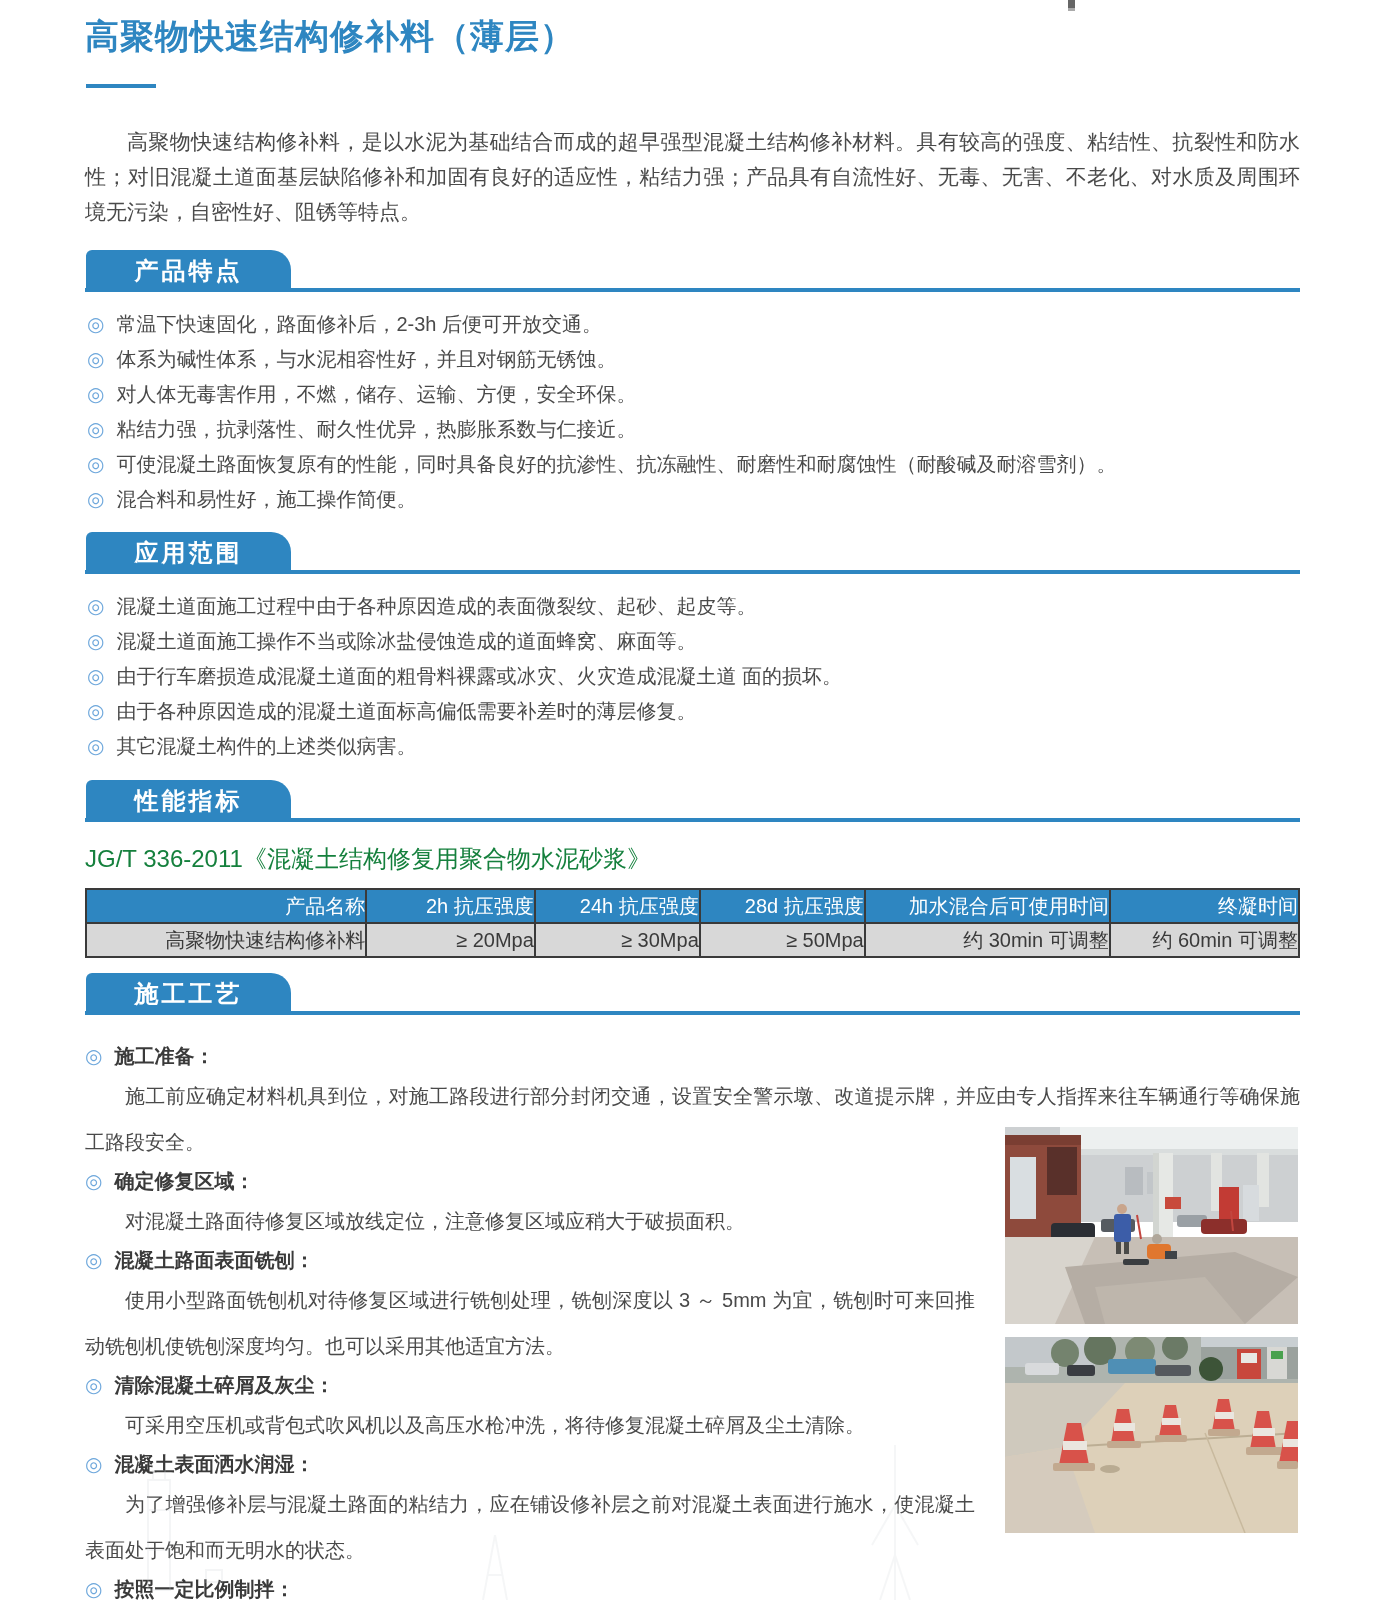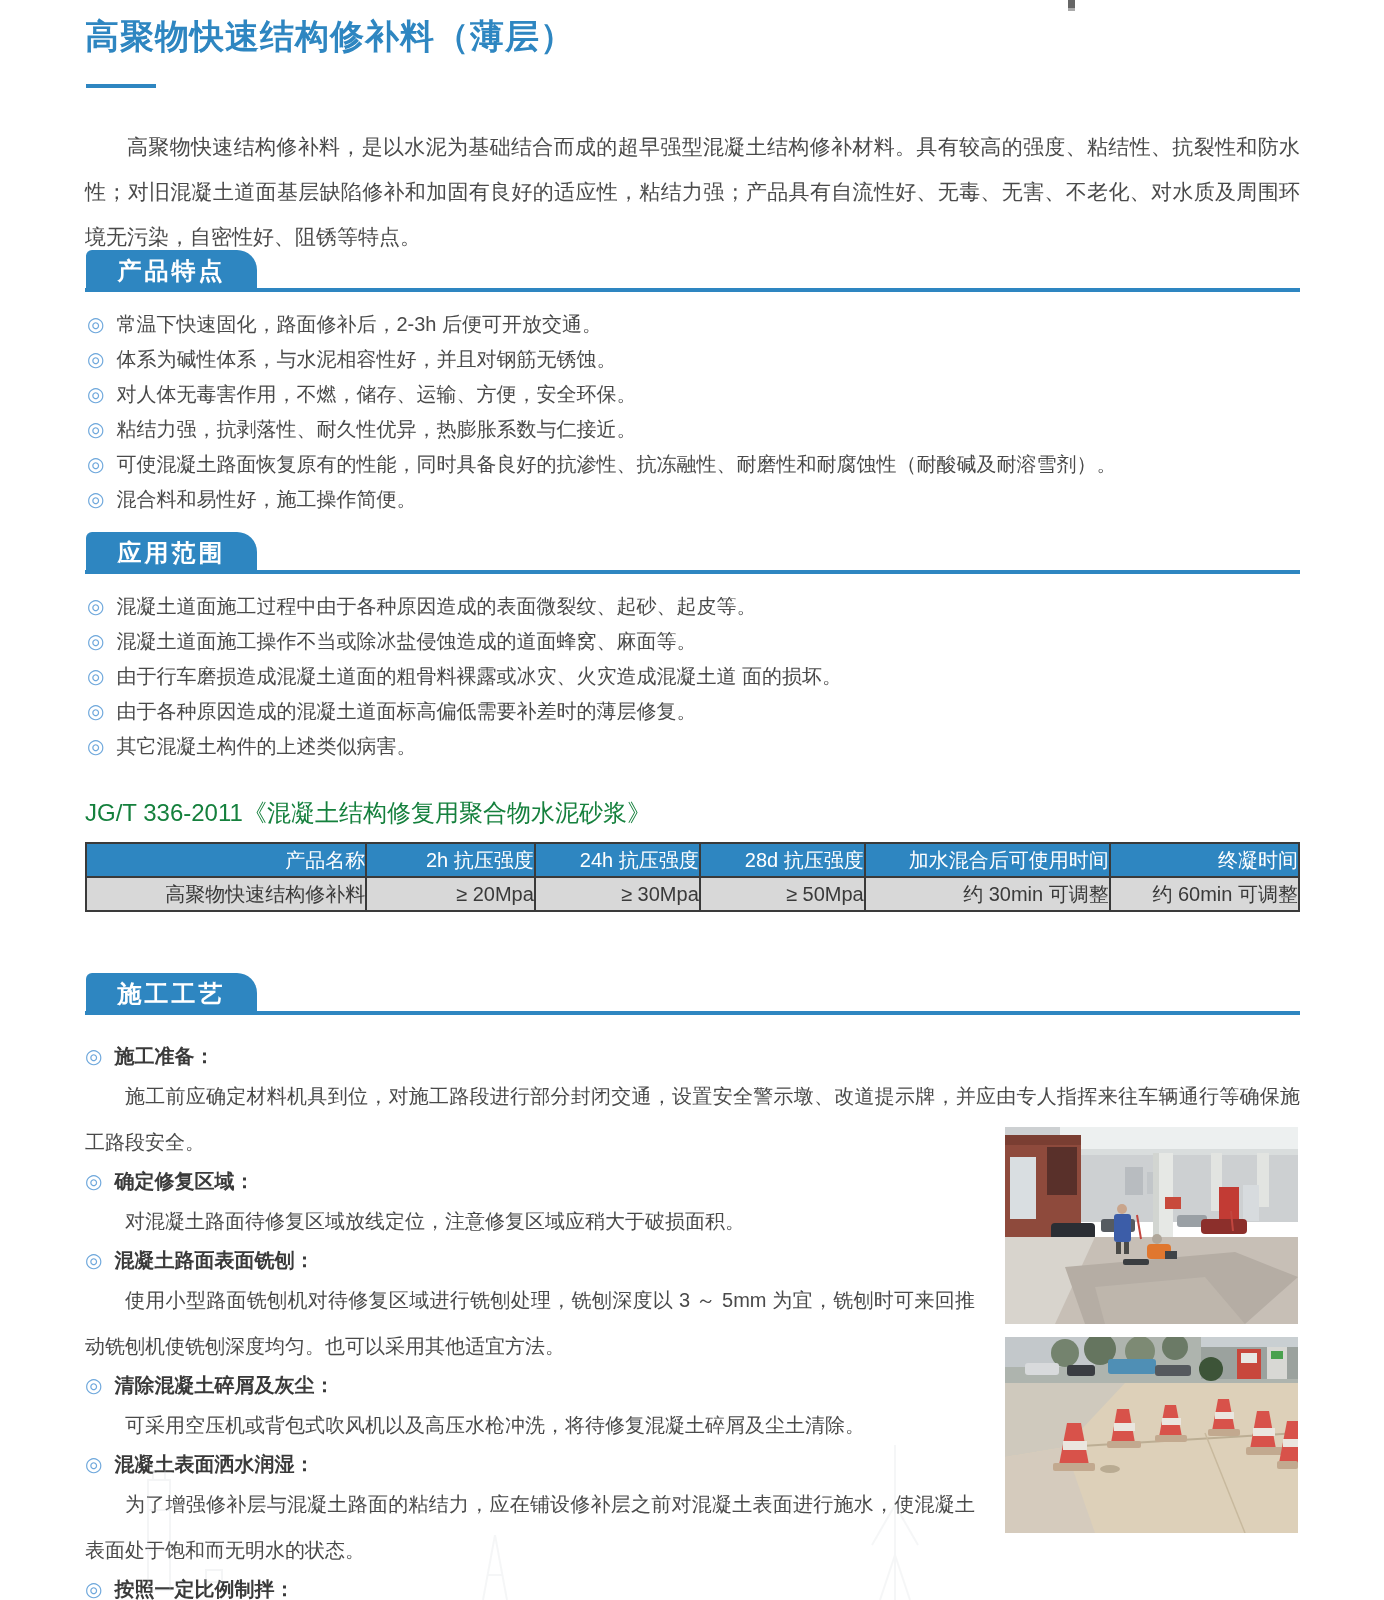--- a/index.html
+++ b/index.html
@@ -4,24 +4,24 @@
 <style>
   html,body{margin:0;padding:0;background:#fff;}
   .page{position:relative;width:1384px;height:1600px;background:#ffffff;overflow:hidden;
         font-family:"Liberation Sans","DejaVu Sans",sans-serif;color:#4a4a4a;}
   .artifact{position:absolute;left:1068px;top:0;width:7px;height:8px;background:#666;
             border-bottom:3px solid #aaa;}
   .title{position:absolute;left:85px;top:14px;margin:0;font-size:34px;font-weight:bold;
          color:#2e86c1;letter-spacing:1px;}
   .title-rule{position:absolute;left:86px;top:84px;width:70px;height:4px;background:#2e86c1;}
   .intro{position:absolute;left:85px;top:124px;width:1215px;margin:0;font-size:21px;
-         line-height:45px;text-align:justify;text-indent:2em;color:#4a4a4a;}
+         line-height:35px;text-align:justify;text-indent:2em;color:#4a4a4a;}
   .sec{position:absolute;left:85px;width:1215px;}
   .sec-head{position:relative;height:46px;}
-  .badge{position:absolute;left:1px;top:0;width:171px;height:42px;background:#2e86c1;
+  .badge{position:absolute;left:1px;top:0;width:205px;height:42px;background:#2e86c1;
          border-radius:6px 20px 0 0;display:flex;align-items:center;justify-content:center;}
   .badge span{color:#fff;font-size:24px;font-weight:bold;letter-spacing:3px;}
   .rule{position:absolute;left:0;right:0;top:38px;height:4px;background:#2e86c1;}
   .bullets{list-style:none;margin:17px 0 0 0;padding:0;}
   .bullets li{display:flex;align-items:flex-start;margin:0 0 13px 2px;font-size:20px;
               line-height:22px;color:#4a4a4a;}
   .bi{color:#6fa8dc;font-size:20px;line-height:22px;margin-right:12px;flex:0 0 auto;}
   .perf-caption{margin:17px 0 0 0;text-align:left;font-size:24px;color:#15803d;}
   table.perf{margin-top:13px;width:1215px;border-collapse:collapse;table-layout:fixed;}
   table.perf td{border:2px solid #3a3a3a;height:32px;text-align:right;font-size:20px;padding:0;}
@@ -111,20 +111,26 @@
           <span>由于各种原因造成的混凝土道面标高偏低需要补差时的薄层修复。</span>
         </li>
       <li>
           <span class="bi">◎</span>
           <span>其它混凝土构件的上述类似病害。</span>
         </li>
     </ul>
   </section>
 
   <section class="sec" style="top:780px">
+    <div class="sec-head">
+      <div class="rule"></div>
+      <div class="badge">
+        <span>性能指标</span>
+      </div>
+    </div>
     <p class="perf-caption">JG/T 336-2011《混凝土结构修复用聚合物水泥砂浆》</p>
     <table class="perf">
       <colgroup>
         <col style="width:23.1%">
           <col style="width:13.9%">
           <col style="width:13.6%">
         <col style="width:13.6%">
           <col style="width:20.2%">
           <col style="width:15.6%">
       </colgroup>

